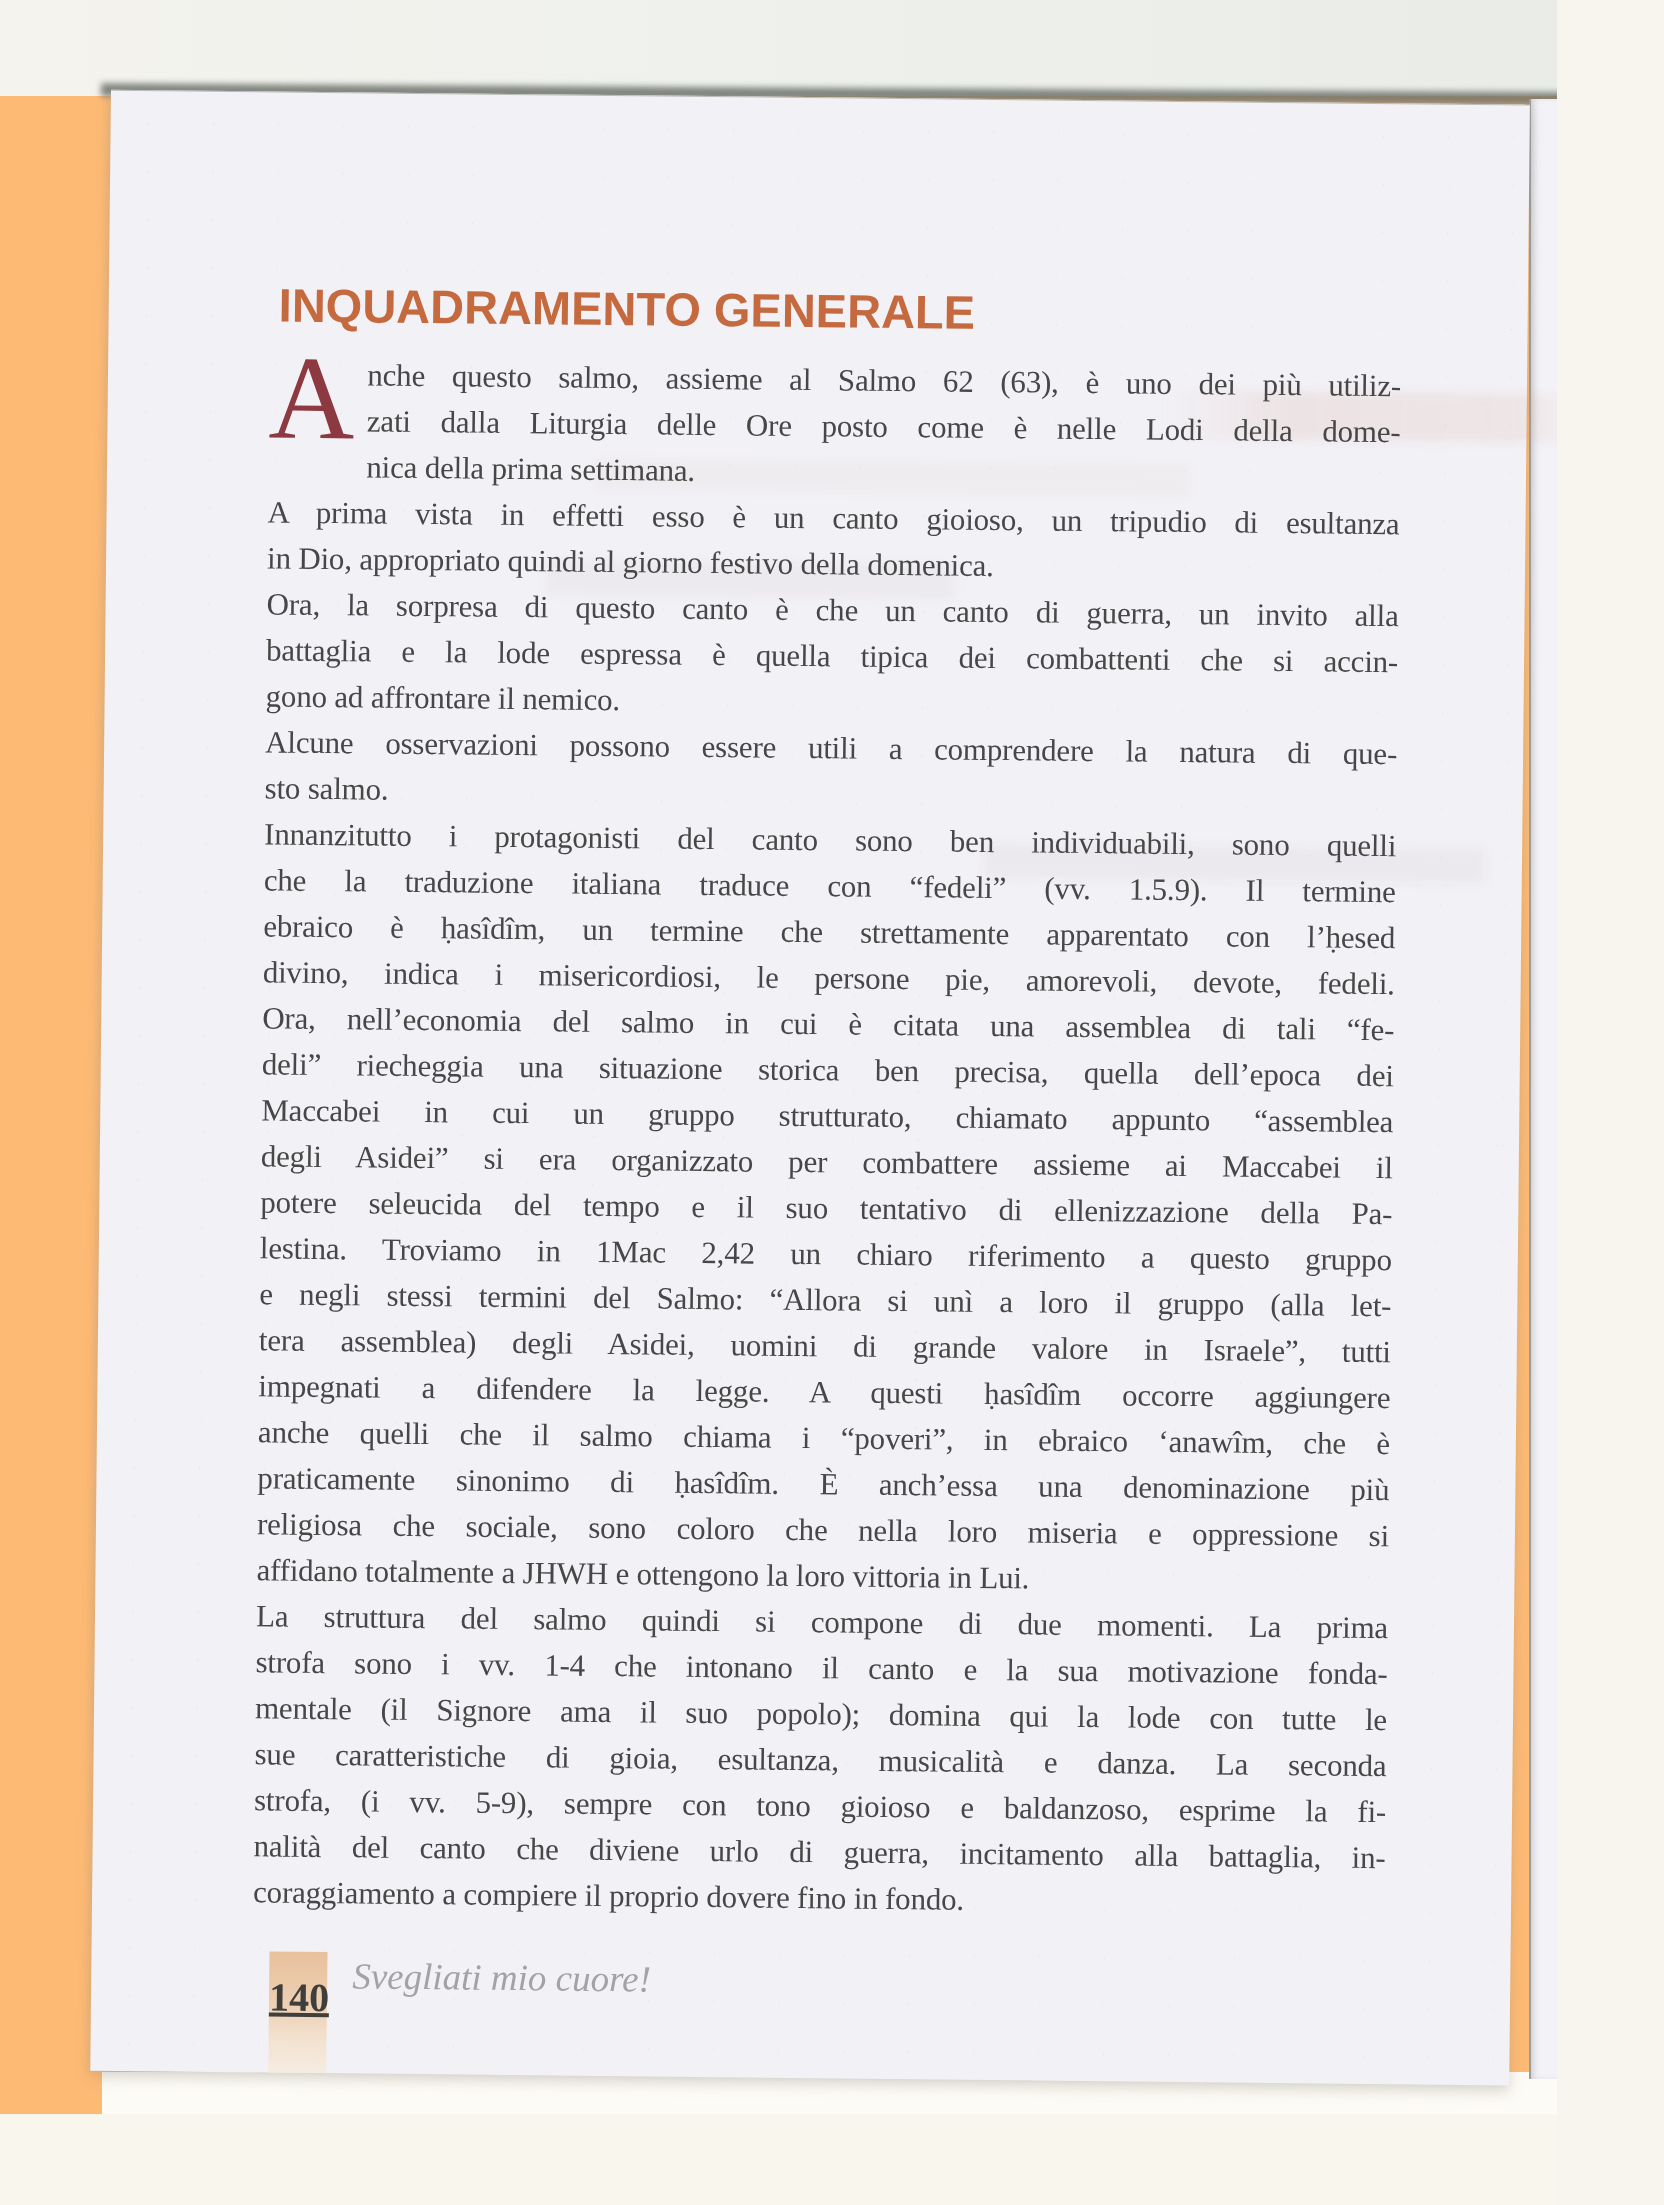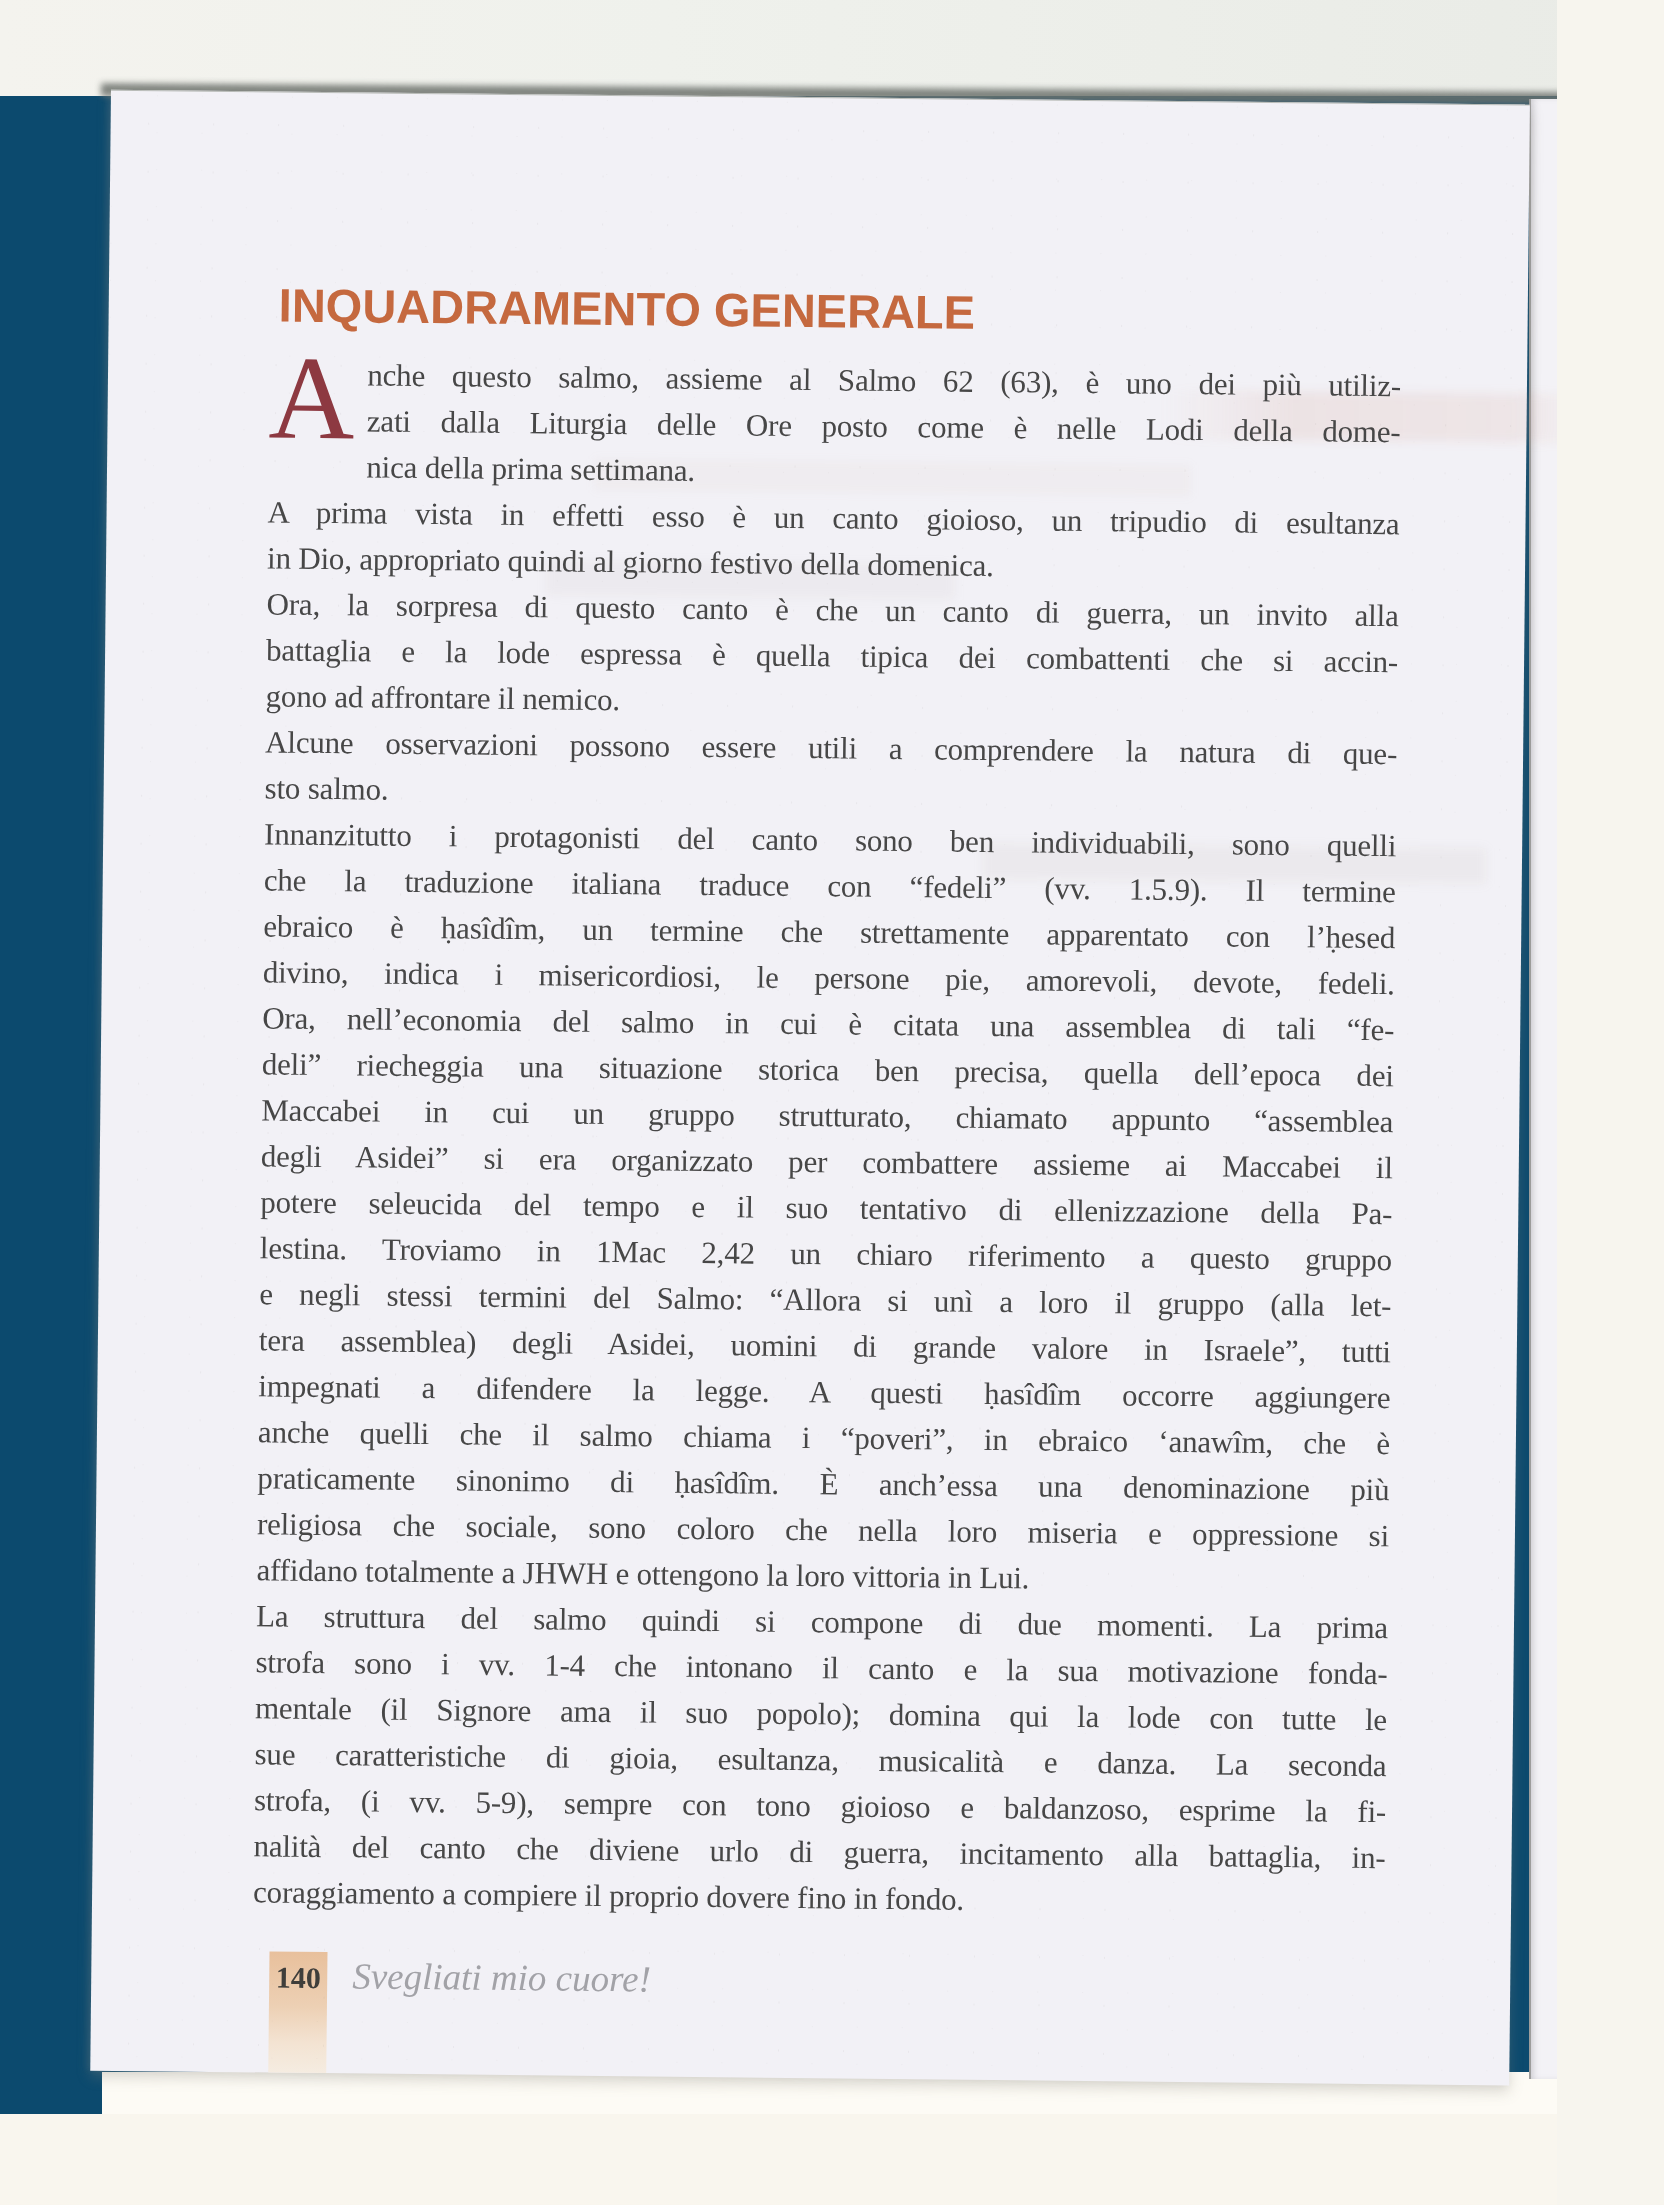--- a/index.html
+++ b/index.html
@@ -1,17 +1,17 @@
 <!DOCTYPE html>
 <html lang="it" style="font-size:12.6px"><head>
 <meta charset="utf-8">
 <style>
   html,body{margin:0;padding:0;background:#f7f5ee;}
   .stage{position:relative;width:1557px;height:2205px;overflow:hidden;
-         background:#0c4a6e;font-family:"Liberation Serif","DejaVu Serif",serif;}
+         background:#fdba74;font-family:"Liberation Serif","DejaVu Serif",serif;}
   
   .bg-top{position:absolute;left:0;top:0;width:1665px;height:96px;
           background:linear-gradient(to right,#f4f3ee 0%,#eff1ec 40%,#e9ebe6 100%);}
   .bg-bottom-band{position:absolute;left:102px;top:2072px;width:1562px;height:46px;background:#fdfbf5;}
   .bg-bottom{position:absolute;left:0;top:2114px;width:1665px;height:91px;background:#f9f6ee;}
   
   .edge-shadow{position:absolute;left:101px;top:88px;width:1564px;height:12.6px;
                background:#6f746f;filter:blur(3.1px);opacity:.85;transform:rotate(.35deg);}
   
   .next-page{position:absolute;left:1529px;top:99px;width:135px;height:1980px;
@@ -30,21 +30,21 @@
   .article{position:absolute;left:161px;top:259px;width:1132px;
            font-size:31px;line-height:46px;color:#474747;letter-spacing:-0.2px;}
   .para{margin:0;padding:0;}
   .line{display:block;text-align:justify;text-align-last:justify;white-space:normal;}
   .line.last{text-align-last:left;}
   .dropcap{float:left;font-size:119px;line-height:82px;height:88px;
            padding:4.7px 12.6px 0 0;color:#8d3941;font-weight:400;}
   .footer-bar{position:absolute;left:178px;top:1859px;width:58px;height:121px;
               background:linear-gradient(#e8c09c 0%,#edd0b4 45%,#f3e3d2 75%,#f5ece1 100%);
               text-align:center;}
-  .page-number{display:inline-block;margin-top:9px;font-size:30px;font-weight:700;color:#3f3e3b;}
+  .page-number{display:inline-block;margin-top:22px;font-size:40px;font-weight:700;color:#3f3e3b;text-decoration:underline;}
   .running-title{position:absolute;left:261px;top:1861px;font-style:italic;
                  font-size:37px;color:#a2a2a7;white-space:nowrap;}
   
   .ghost{position:absolute;filter:blur(4.7px);pointer-events:none;}
   .g1{left:1053px;top:288px;width:440px;height:49px;
       background:linear-gradient(to right,rgba(205,150,130,0),rgba(202,140,120,.14) 30%,rgba(202,140,120,.12) 80%,rgba(202,140,120,0));}
   .g2{left:440px;top:465px;width:409px;height:35px;background:rgba(160,150,150,.08);}
   .g3{left:880px;top:743px;width:503px;height:36px;background:rgba(170,150,145,.09);}
   .g4{left:487px;top:363px;width:597px;height:31px;background:rgba(185,150,140,.06);}
 </style>

